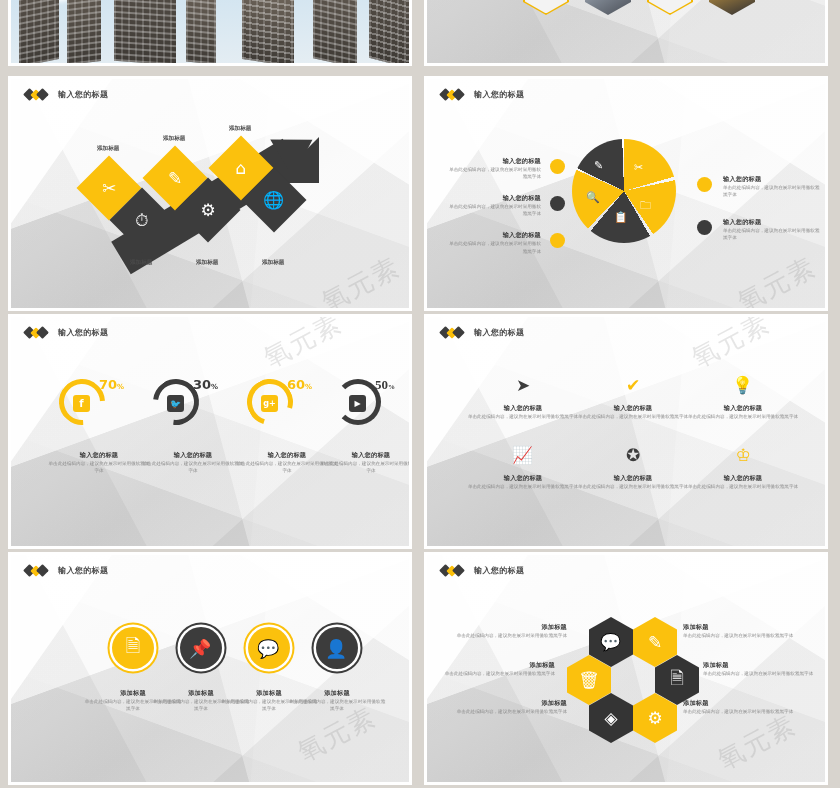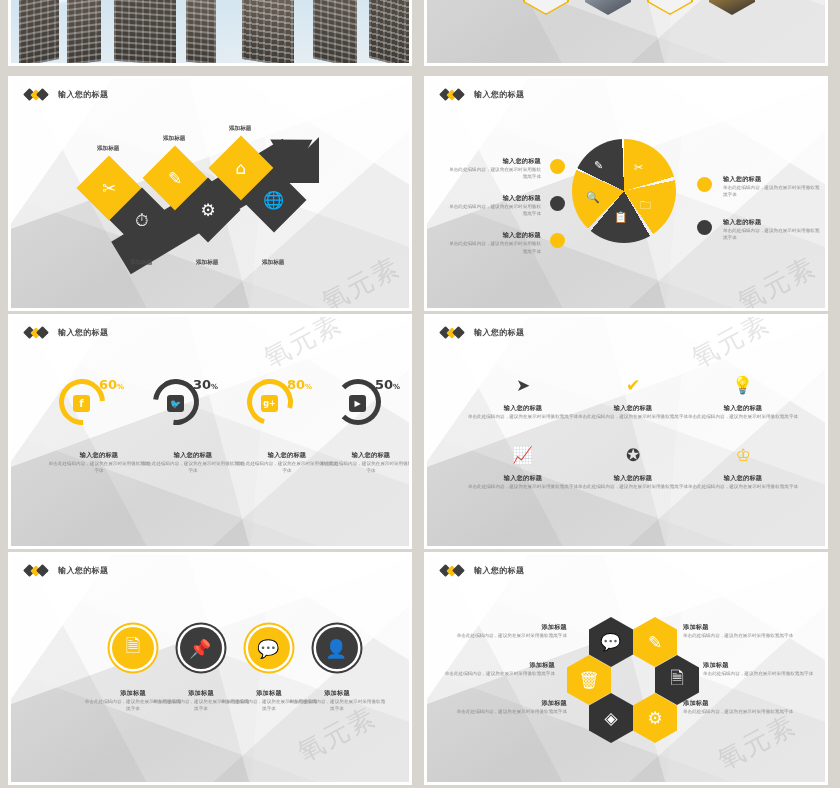--- a/index.html
+++ b/index.html
@@ -264,21 +264,21 @@
         <i class="dmd"></i>
           <i class="dmd mid"></i>
           <i class="dmd"></i>
       </span>
       <span class="hdr-title">输入您的标题</span>
     </div>
 
     <div style="position:absolute; left:42px; top:62px; width:92px;">
       <div class="donut" style="left:6px; top:0; transform:rotate(42deg);"></div>
       <div class="pct" style="left:46px; top:-2px; color:#fbc10d;">
-        <span>60</span><span class="sm">%</span>
+        <span>70</span><span class="sm">%</span>
       </div>
       <div class="sq-ico" style="left:20px; top:16px; background:#fbc10d;">f</div>
       <div style="position:absolute; left:-6px; top:72px; width:104px; text-align:center;">
         <div class="t-title">输入您的标题</div>
         <div class="t-body">单击此处编辑内容，建议您在展示时采用微软雅黑字体</div>
       </div>
     </div>
 
     <div style="position:absolute; left:136px; top:62px; width:92px;">
       <div class="donut dk" style="left:6px; top:0; transform:rotate(-38deg);"></div>
@@ -288,32 +288,32 @@
       <div class="sq-ico" style="left:20px; top:16px; background:#3c3c3c; font-size:9px;">🐦</div>
       <div style="position:absolute; left:-6px; top:72px; width:104px; text-align:center;">
         <div class="t-title">输入您的标题</div>
         <div class="t-body">单击此处编辑内容，建议您在展示时采用微软雅黑字体</div>
       </div>
     </div>
 
     <div style="position:absolute; left:230px; top:62px; width:92px;">
       <div class="donut" style="left:6px; top:0; transform:rotate(62deg);"></div>
       <div class="pct" style="left:46px; top:-2px; color:#fbc10d;">
-        <span>80</span><span class="sm">%</span>
+        <span>60</span><span class="sm">%</span>
       </div>
       <div class="sq-ico" style="left:20px; top:16px; background:#fbc10d; font-size:8px;">g+</div>
       <div style="position:absolute; left:-6px; top:72px; width:104px; text-align:center;">
         <div class="t-title">输入您的标题</div>
         <div class="t-body">单击此处编辑内容，建议您在展示时采用微软雅黑字体</div>
       </div>
     </div>
 
     <div style="position:absolute; left:318px; top:62px; width:92px;">
       <div class="donut dk" style="left:6px; top:0; transform:rotate(0deg);"></div>
-      <div class="pct" style="left:46px; top:-2px; color:#3c3c3c;">
+      <div class="pct" style="left:46px; top:-2px; color:#3c3c3c;font-family:Liberation Serif, serif;">
         <span>50</span><span class="sm">%</span>
       </div>
       <div class="sq-ico" style="left:20px; top:16px; background:#3c3c3c; font-size:8px;">▶</div>
       <div style="position:absolute; left:-10px; top:72px; width:104px; text-align:center;">
         <div class="t-title">输入您的标题</div>
         <div class="t-body">单击此处编辑内容，建议您在展示时采用微软雅黑字体</div>
       </div>
     </div>
   </div>
 

